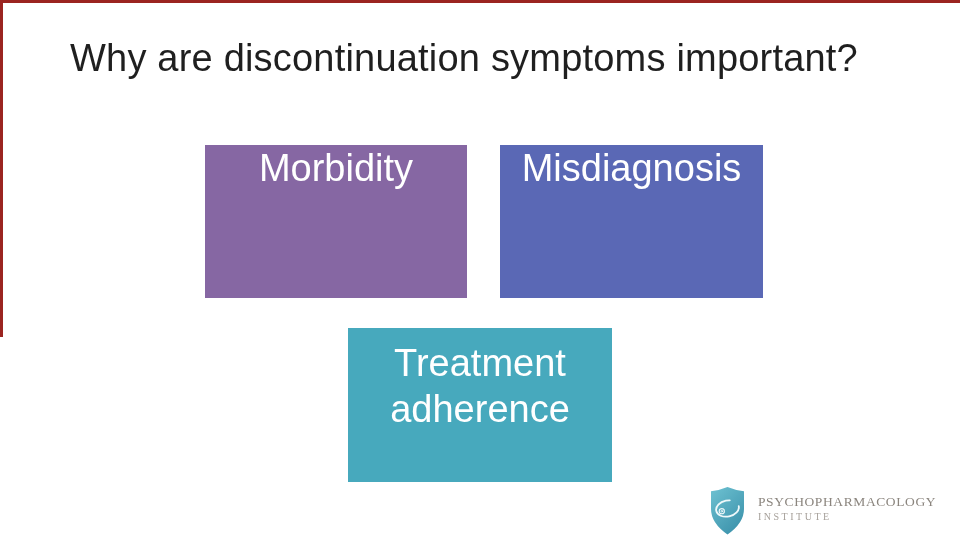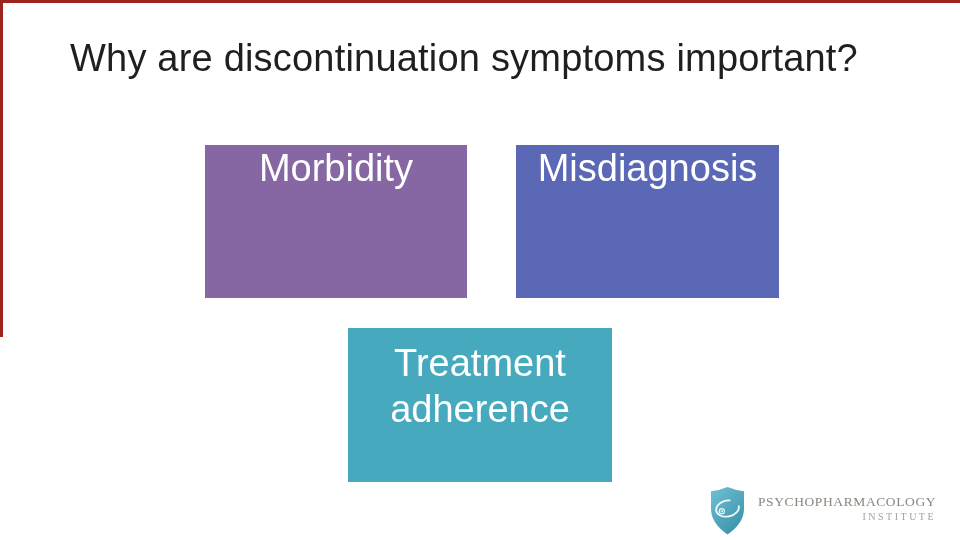--- a/index.html
+++ b/index.html
@@ -14,32 +14,32 @@
   
   .title{position:absolute;left:70px;top:36px;width:860px;
          font-size:38px;line-height:44px;font-weight:400;color:#1f1f1f;
          letter-spacing:0.2px;white-space:nowrap;}
 
   
   .box{position:absolute;display:flex;align-items:flex-start;justify-content:center;
        text-align:center;color:#ffffff;font-size:38px;line-height:46px;
        font-weight:400;box-sizing:border-box;}
   .box-morbidity{left:205px;top:145px;width:262px;height:153px;background:#8667a3;}
-  .box-misdiagnosis{left:516px;top:145px;width:263px;height:153px;background:#5a68b5;}
+  .box-misdiagnosis{left:500px;top:145px;width:263px;height:153px;background:#5a68b5;}
   .box-treatment{left:348px;top:328px;width:264px;height:154px;background:#47a9bd;
                  padding:12px 26px;}
 
   
   .logo{position:absolute;left:710px;top:487px;display:flex;align-items:flex-start;}
   .logo-shield{width:35px;height:48px;flex:0 0 auto;}
   .logo-text{margin-left:13px;padding-top:7px;}
   .logo-org{font-family:"Liberation Serif",serif;font-size:13.5px;line-height:15px;
             letter-spacing:0.6px;color:#8b857e;white-space:nowrap;}
   .logo-sub{font-family:"Liberation Serif",serif;font-size:10px;line-height:12px;
-            letter-spacing:2.5px;color:#a7a19b;text-align:right;margin-top:2px;}
+            letter-spacing:2.5px;color:#a7a19b;text-align:left;margin-top:2px;}
 </style>
 </head>
 <body>
 
 <div class="slide">
 
   <div class="accent-top"></div>
   <div class="accent-left"></div>
 
   <div class="title">Why are discontinuation symptoms important?</div>

